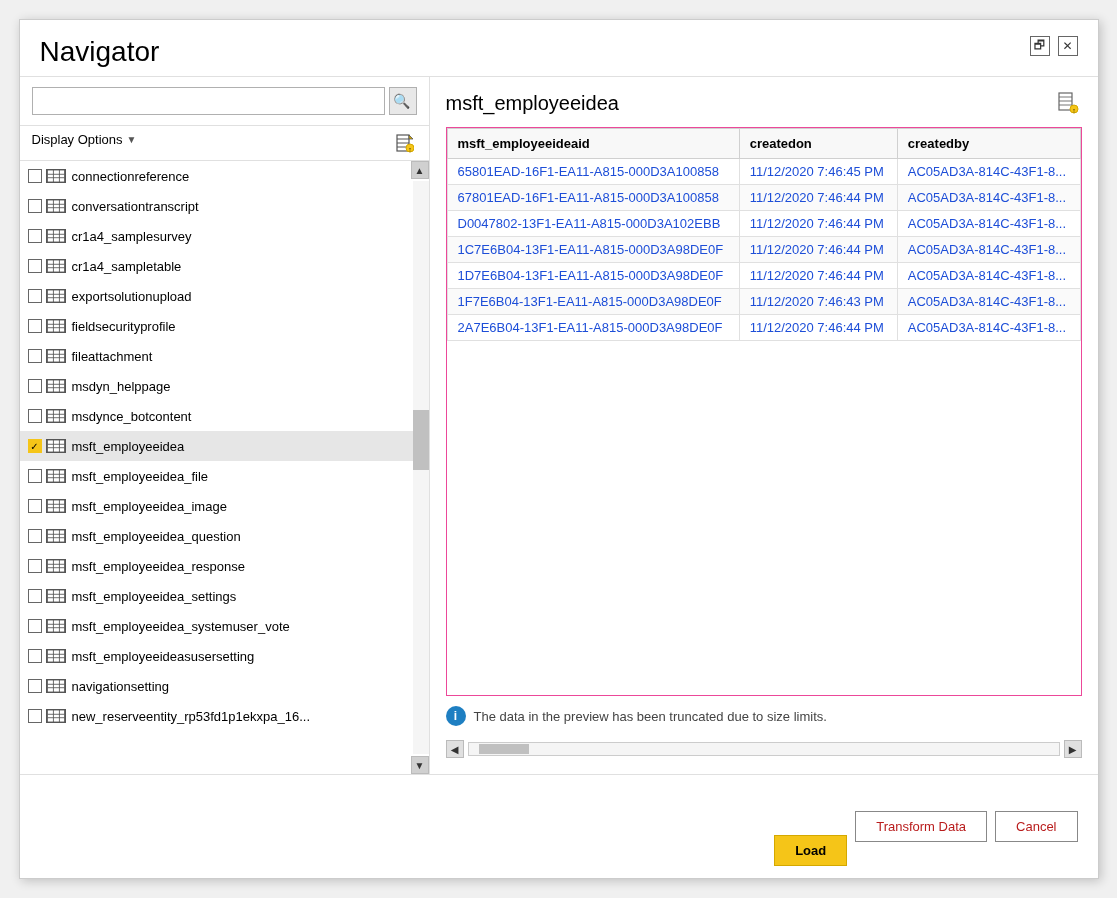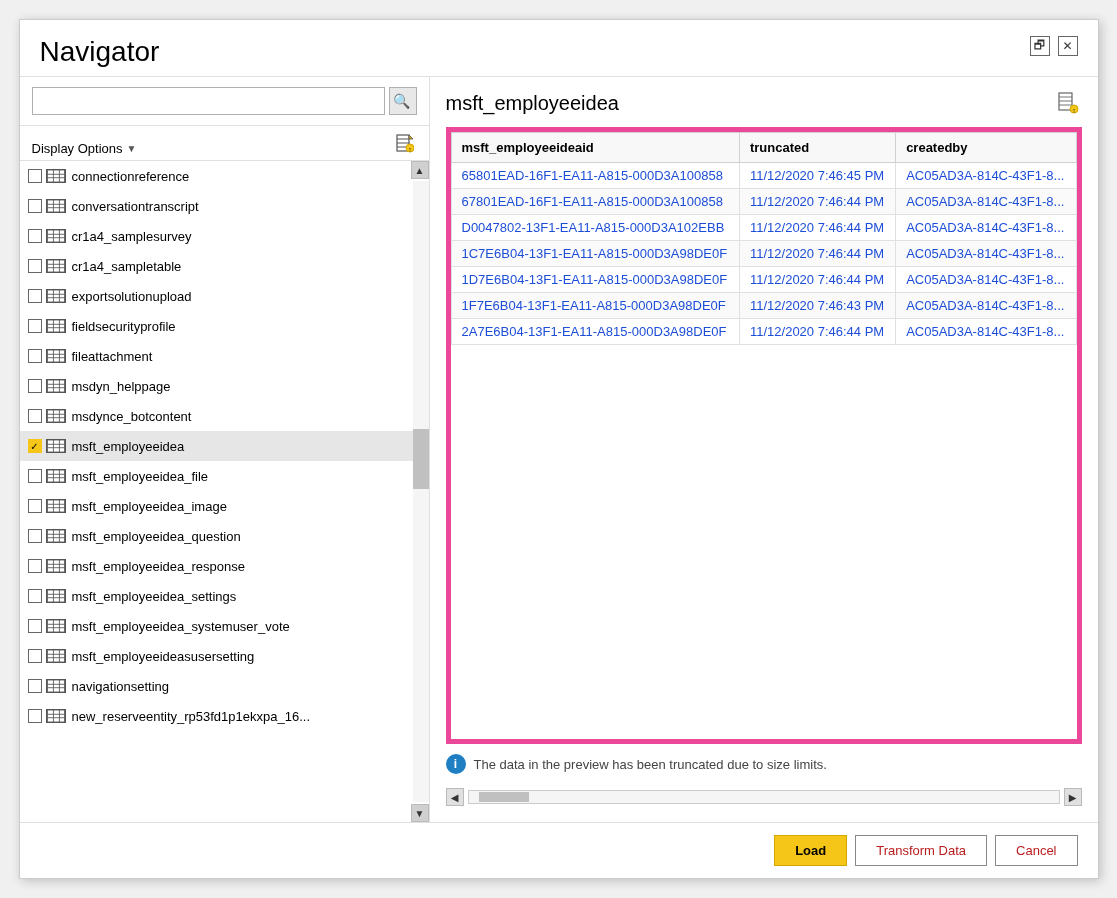--- a/index.html
+++ b/index.html
@@ -84,21 +84,21 @@
       border: 1px solid #b0b0b0;
       display: flex;
       align-items: center;
       justify-content: center;
       cursor: pointer;
       color: #555;
       font-size: 14px;
     }
     .display-options-row {
       display: flex;
-      align-items: flex-end;
+      align-items: flex-start;
       justify-content: space-between;
       padding: 6px 12px 4px 12px;
       border-bottom: 1px solid #e0e0e0;
     }
     .display-options-btn {
       display: flex;
       align-items: center;
       gap: 4px;
       cursor: pointer;
       font-size: 13px;
@@ -227,21 +227,21 @@
       width: 28px;
       height: 28px;
       display: flex;
       align-items: center;
       justify-content: center;
       cursor: pointer;
       color: #555;
       font-size: 16px;
     }
     .data-table-container {
-      border: 5px solid #ec4899;
+      border: 1px solid #ec4899;
       overflow: hidden;
       flex: 1;
       display: flex;
       flex-direction: column;
     }
     .data-table {
       width: 100%;
       border-collapse: collapse;
       font-size: 13px;
     }
@@ -325,20 +325,21 @@
       gap: 8px;
     }
     .btn-load {
       background: #f5c518;
       border: 1px solid #d4a800;
       padding: 7px 20px;
       font-size: 13px;
       font-weight: 600;
       cursor: pointer;
       color: #000;
+      margin-top: 48px;
     }
     .btn-secondary {
       background: #fff;
       border: 1px solid #888;
       padding: 7px 20px;
       font-size: 13px;
       cursor: pointer;
       color: #b91c1c;
     }
   </style>
@@ -660,21 +661,21 @@
           </svg>
         </div>
       </div>
 
       <div class="data-table-container">
         <div style="overflow-x: auto; flex: 1;">
           <table class="data-table" id="preview-table">
             <thead id="preview-thead">
                 <tr>
                   <th>msft_employeeideaid</th>
-                  <th>truncated</th>
+                  <th>createdon</th>
                   <th>createdby</th>
                 </tr>
               </thead>
             <tbody id="preview-tbody">
                 <tr>
                   <td>65801EAD-16F1-EA11-A815-000D3A100858</td>
                   <td>11/12/2020 7:46:45 PM</td>
                   <td>AC05AD3A-814C-43F1-8...</td>
                 </tr>
                 <tr>

